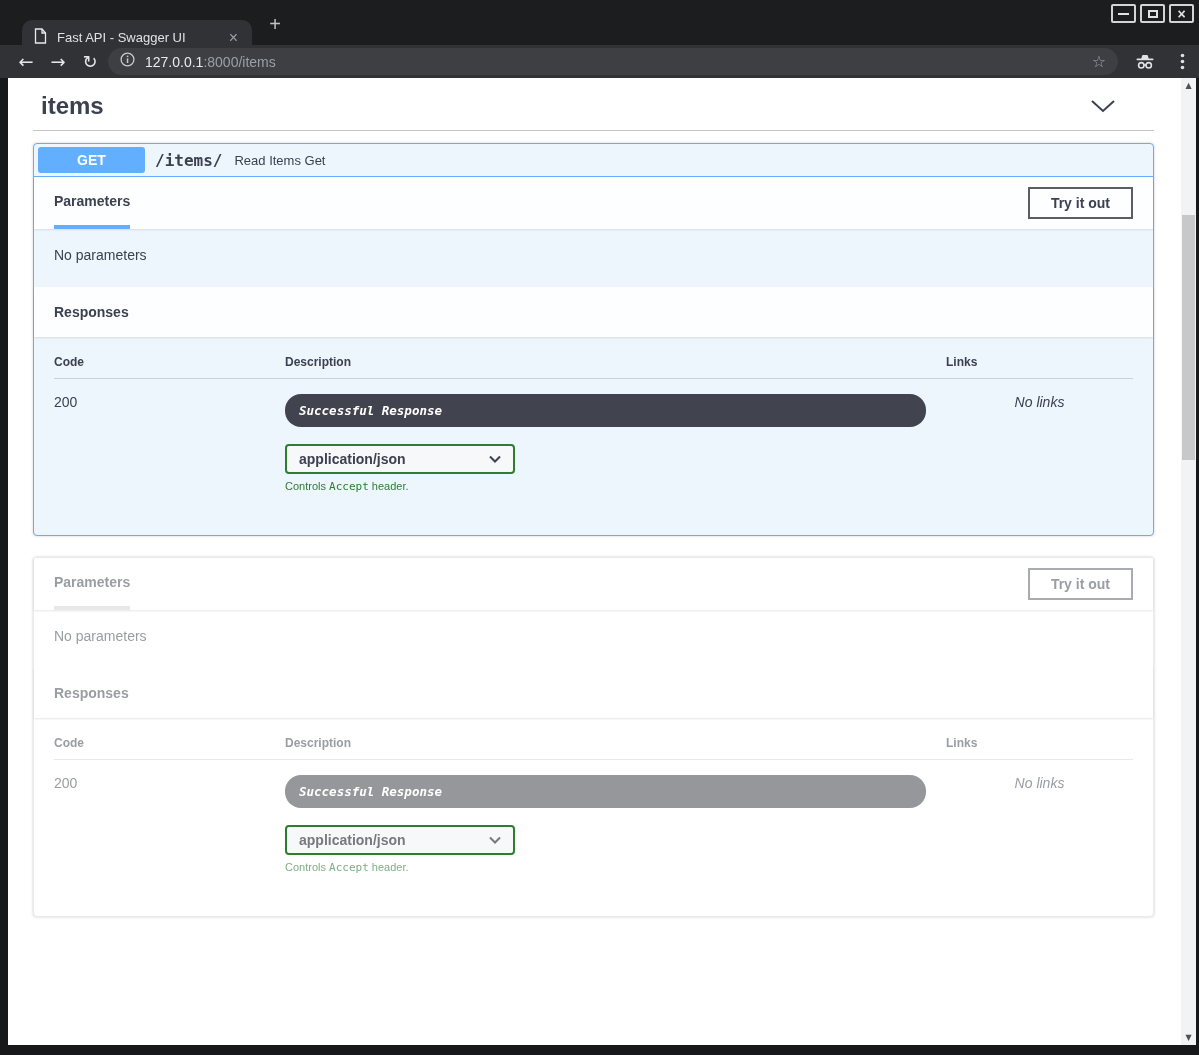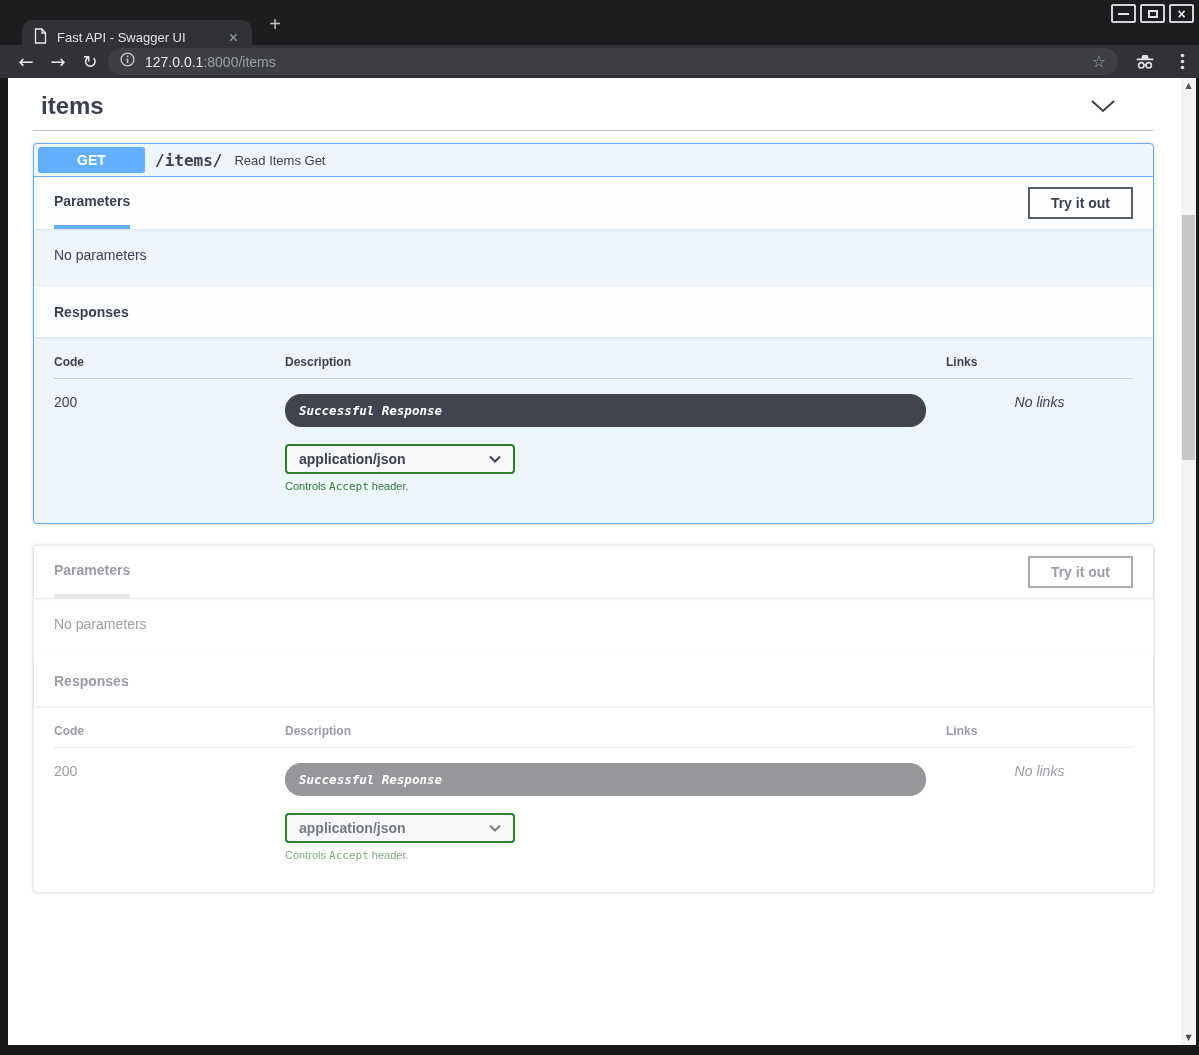--- a/index.html
+++ b/index.html
@@ -75,21 +75,21 @@
              font-family:"Liberation Sans", sans-serif; font-weight:bold; font-size:14px; color:#3b4151; }
   .deprecated .try-btn { border-color:#a8abaf; color:#9a9da3; }
 
   .sec-header.resp { height:50px; }
   .resp-title { font-size:14px; font-weight:bold; color:#3b4151; }
   .deprecated .resp-title { color:#9a9da3; }
 
   .params-body { padding:18px 20px 24px 20px; font-size:14px; color:#3b4151; }
   .deprecated .params-body { color:#9a9da3; }
 
-  .responses-body { padding:18px 20px 30px 20px; }
+  .responses-body { padding:18px 20px 42px 20px; }
   .resp-row { display:grid; grid-template-columns:231px 661px 1fr; }
   .resp-hcell { font-size:12px; font-weight:bold; color:#3b4151; padding-bottom:9px;
                 border-bottom:1px solid rgba(59,65,81,.2); }
   .deprecated .resp-hcell { color:#9a9da3; border-bottom-color:rgba(59,65,81,.12); }
   .resp-cell { padding-top:15px; font-size:14px; color:#3b4151; }
   .deprecated .resp-cell { color:#9a9da3; }
   .links-cell { font-style:italic;text-align:center; }
 
   .response-box { margin-right:20px; background:#41444e; border-radius:16px; padding:9px 14px;
                   color:#ffffff; font-family:"DejaVu Sans Mono", monospace; font-style:italic;

